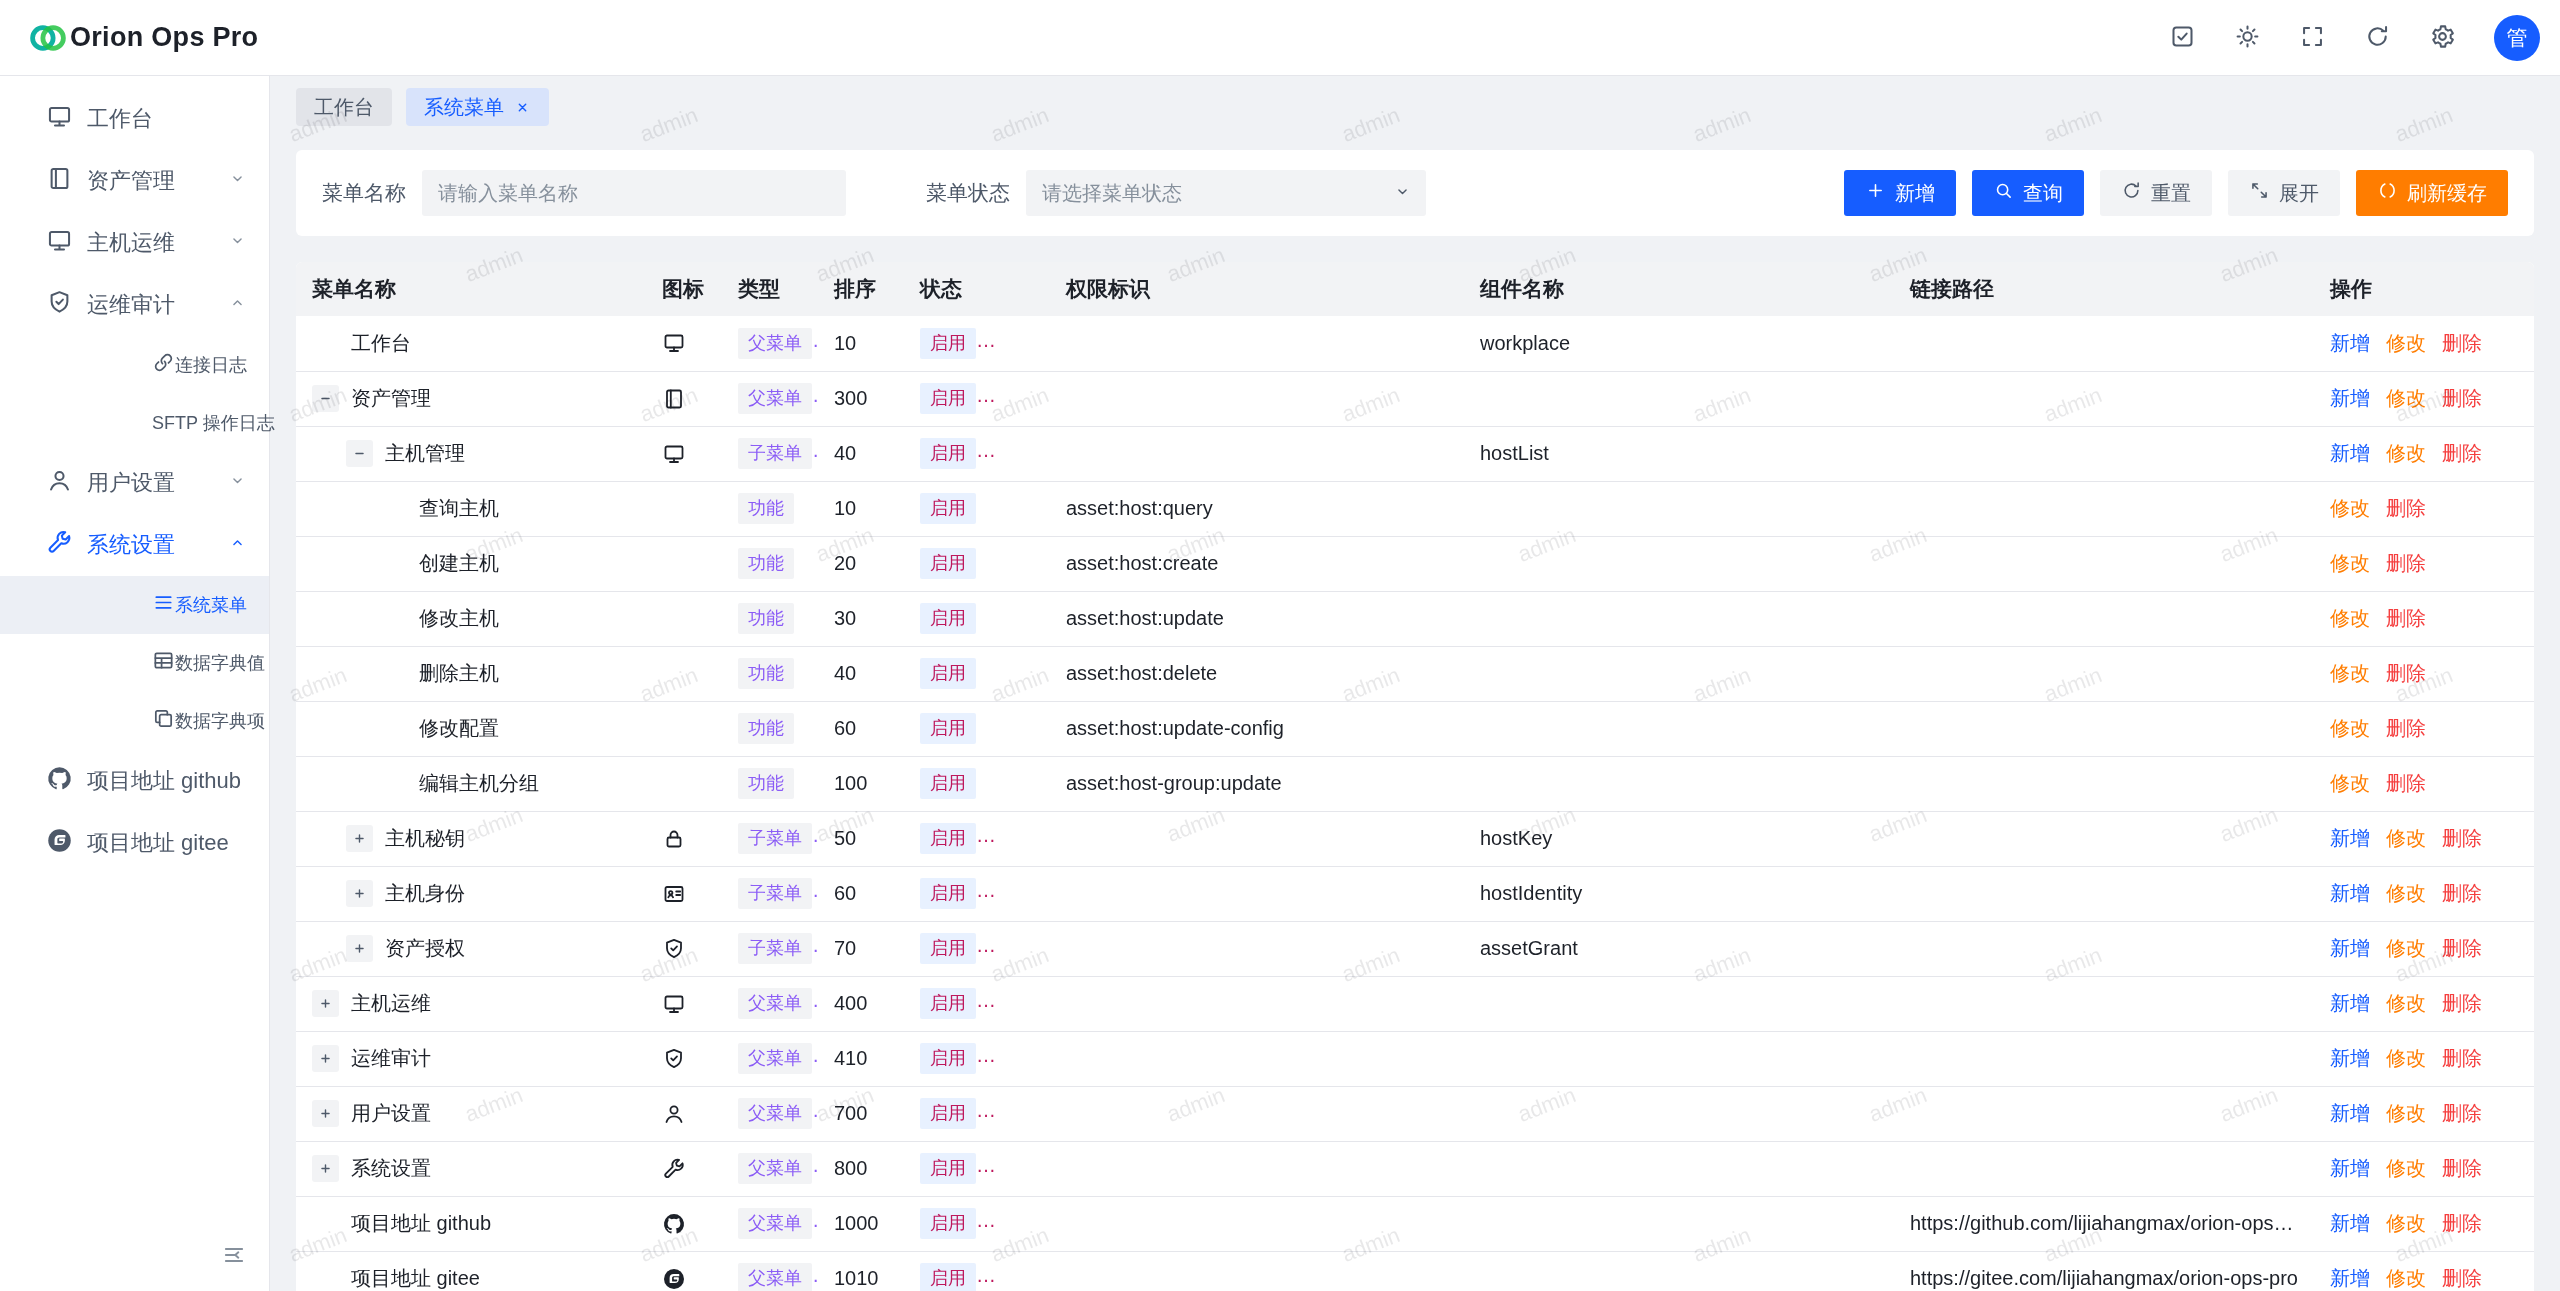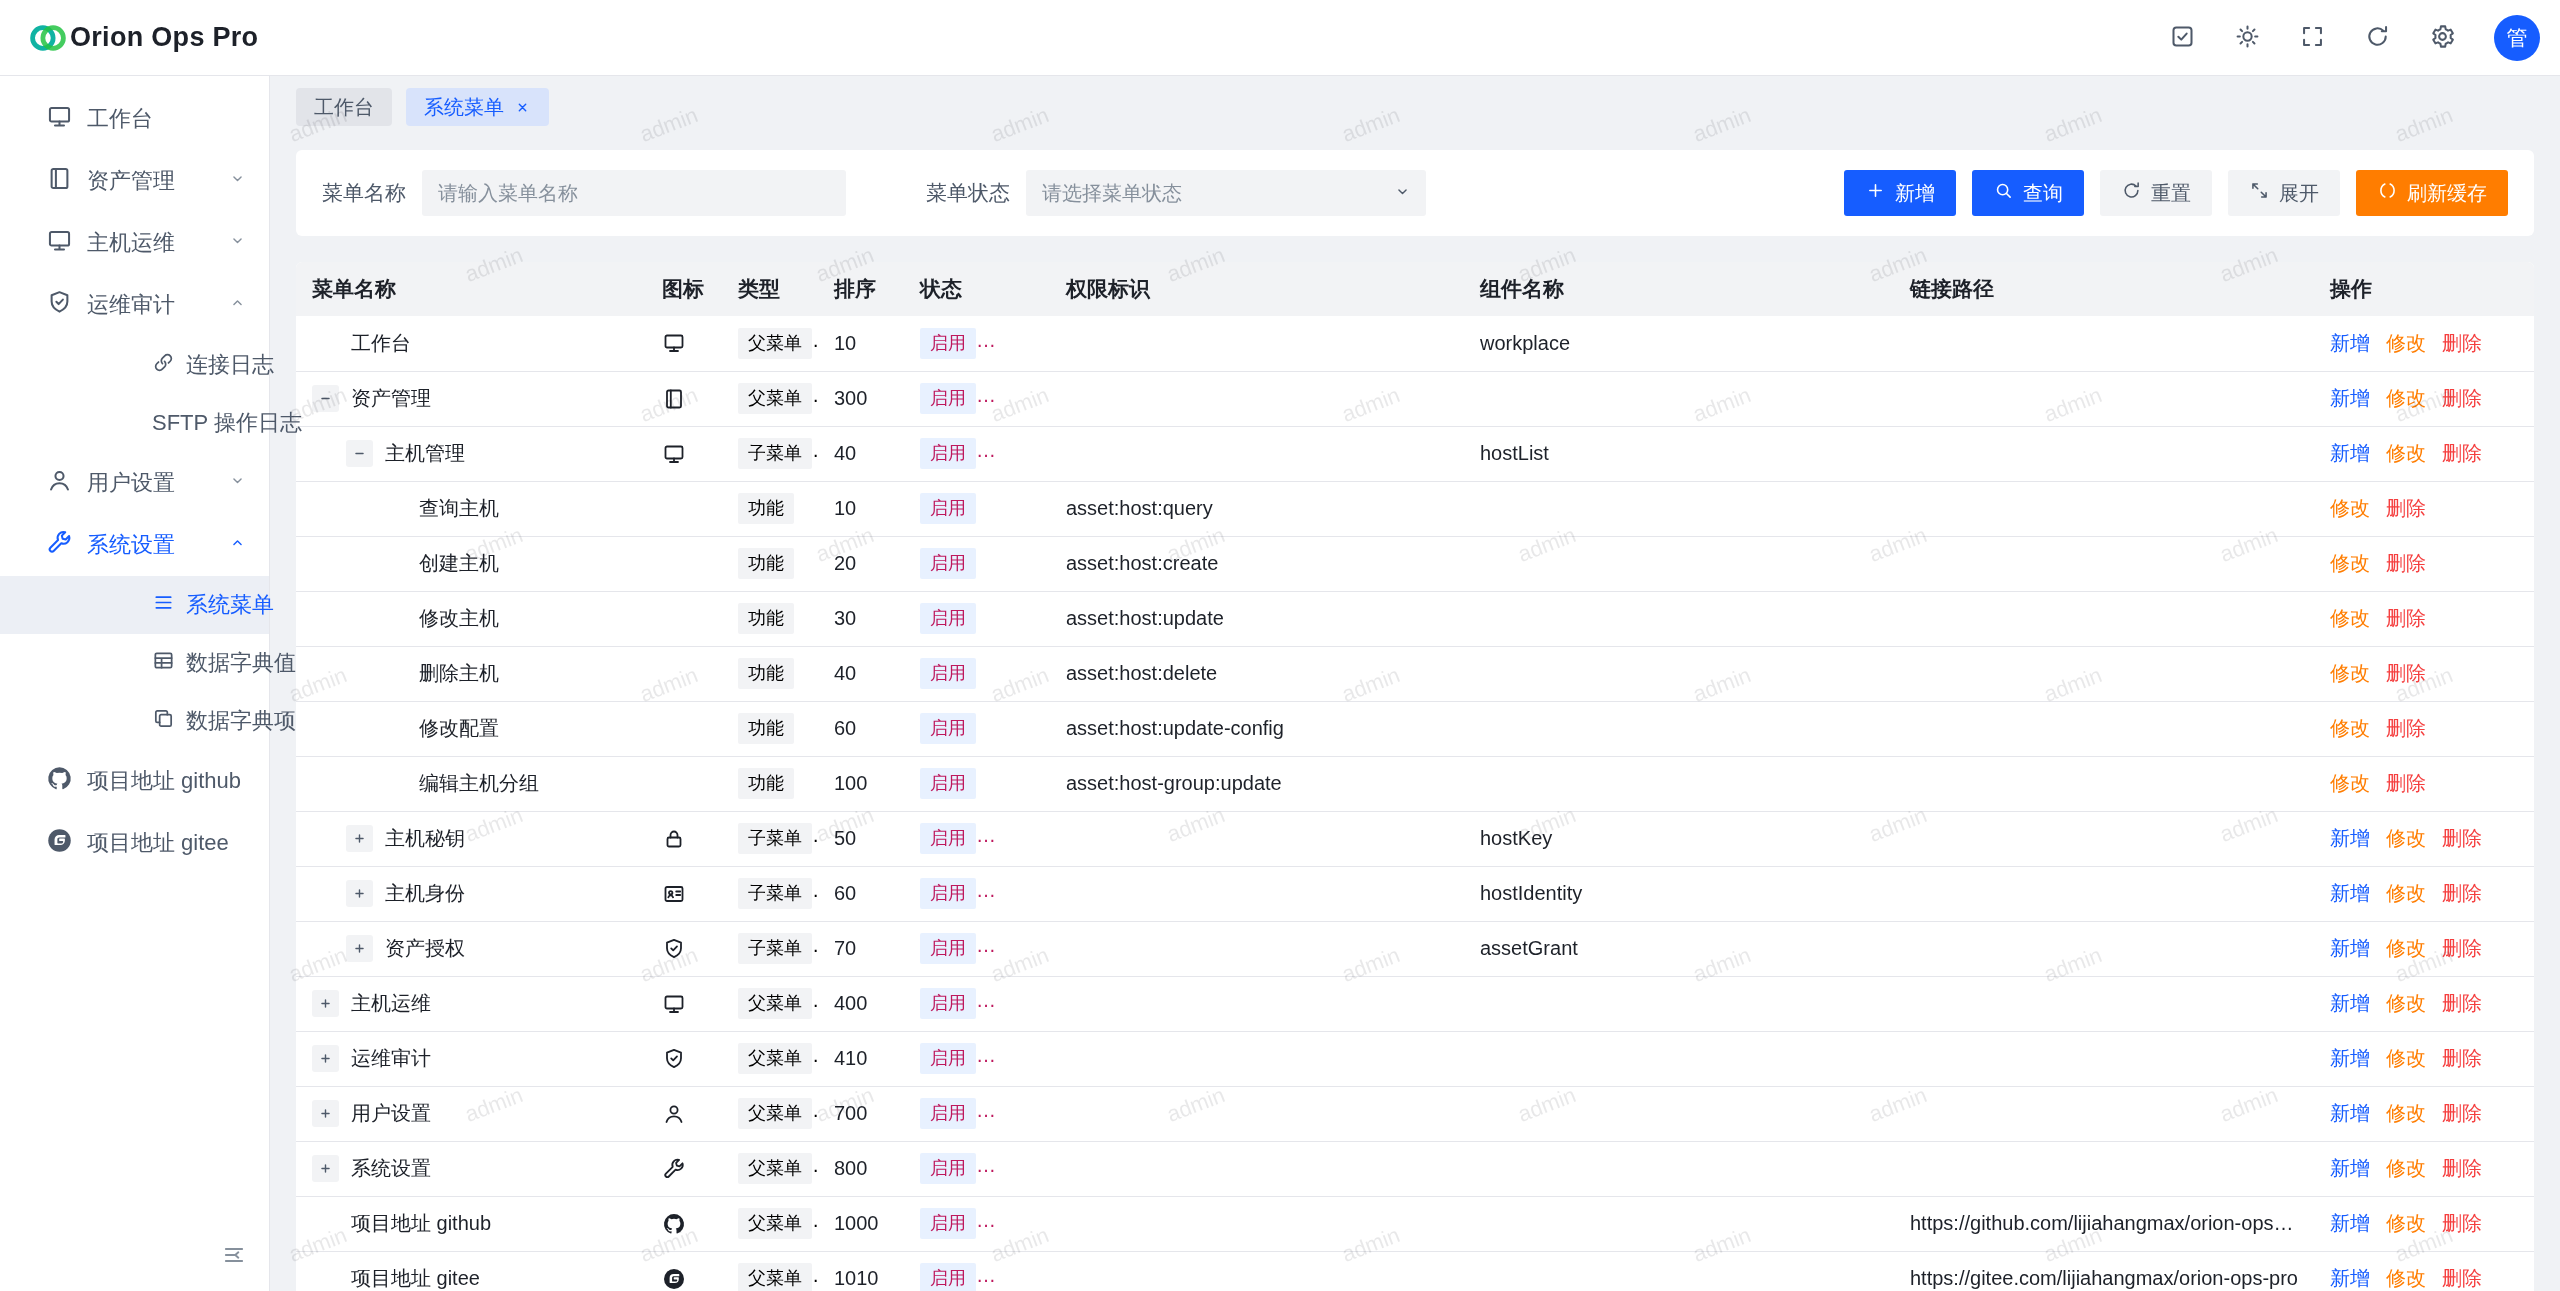--- a/index.html
+++ b/index.html
@@ -38,22 +38,22 @@
   .side-item {
     height:62px; display:flex; align-items:center; gap:14px;
     padding:0 22px 0 46px; font-size:22px; color:#4e5969; cursor:pointer; white-space:nowrap;
   }
   .side-item .icon svg { width:27px; height:27px; }
   .side-item .label { flex:1; overflow:hidden; text-overflow:ellipsis; }
   .side-item .chev svg { width:19px; height:19px; color:#86909c; }
   .side-item.parent-active { color:#165dff; }
   .side-item.parent-active .chev svg { color:#165dff; }
   .side-sub {
-    height:58px; display:flex; align-items:center; gap:11px;
-    padding:0 22px 0 152px; font-size:22px; color:#4e5969; cursor:pointer; white-space:nowrap;
+    height:58px; display:flex; align-items:center; 
+    padding:0 22px 0 152px; font-size:18px; color:#4e5969; cursor:pointer; white-space:nowrap;
   }
   .side-sub .icon svg { width:23px; height:23px; }
   .side-sub.sub-active { background:#eceff5; color:#165dff; }
   .collapse-btn {
     position:absolute; bottom:20px; right:22px; background:none; border:none;
     color:#86909c; cursor:pointer;
   }
   .collapse-btn svg { width:26px; height:26px; }
 
   
@@ -119,21 +119,21 @@
     cursor:pointer; margin-right:12px;
   }
   .expander.empty { background:transparent; cursor:default; }
   .expander svg { width:17px; height:17px; }
   .cell-ic svg { width:24px; height:24px; display:block; color:#1d2129; }
   .tag {
     display:inline-block; height:31px; line-height:31px; padding:0 10px;
     font-size:18px; border-radius:2px;
   }
   .tag + .tag { margin-left:10px; }
-  .tag-gray { background:#f2f3f5; color:#000000; }
+  .tag-gray { background:#f2f3f5; color:#8b5cf6; }
   .tag-blue { background:#e8f1ff; color:#be185d; }
   .act { cursor:pointer; text-decoration:none; font-size:20px; }
   .act + .act { margin-left:16px; }
   .act-add { color:#165dff; }
   .act-edit { color:#ff7d00; }
   .act-delete { color:#f53f3f; }
 
   
   .watermark { position:absolute; inset:0; pointer-events:none; z-index:30; overflow:hidden; }
   .wm {

